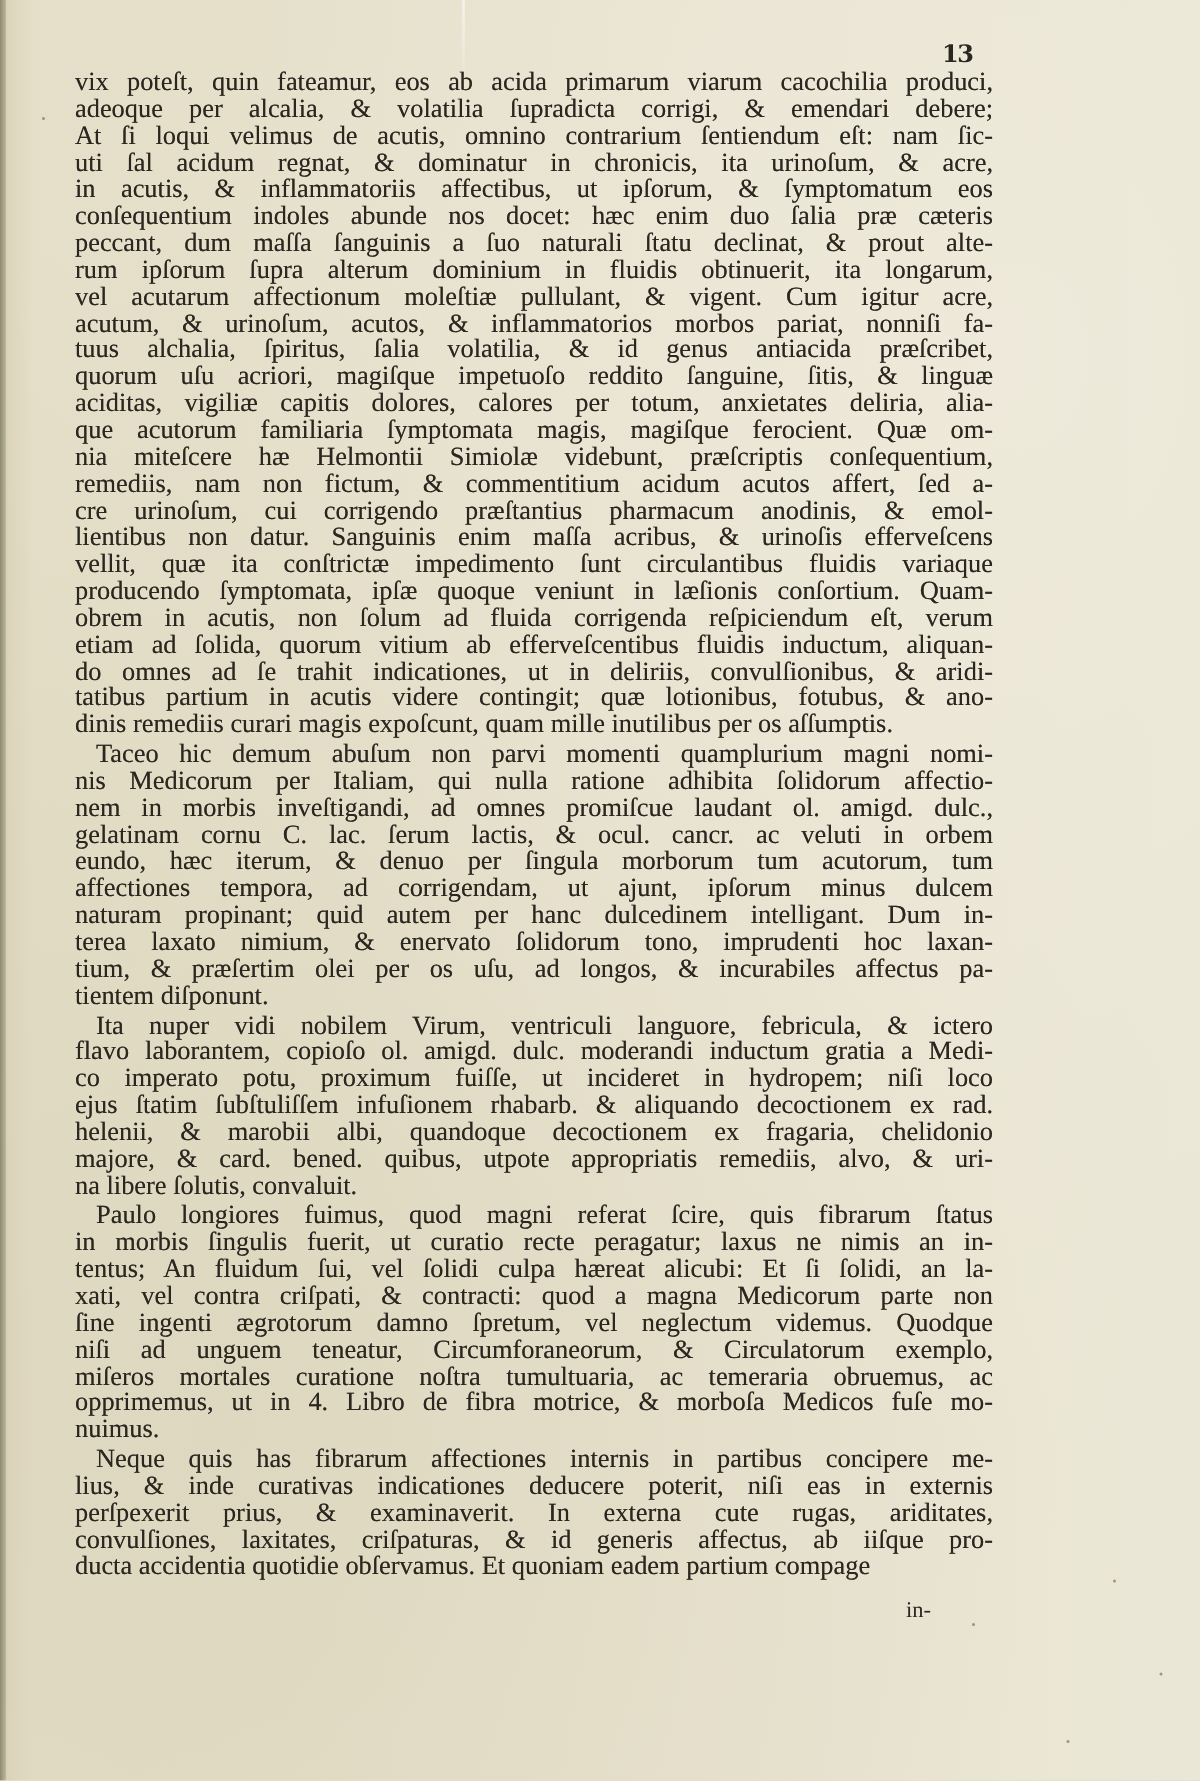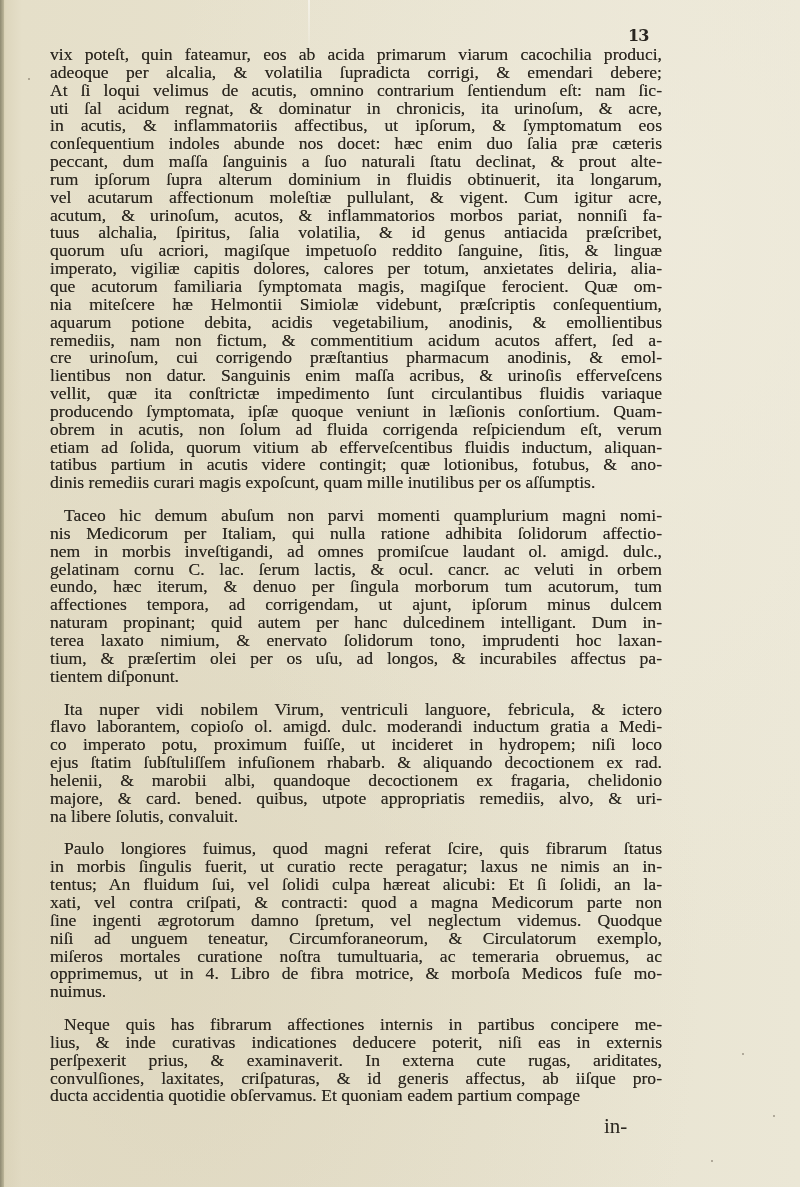--- a/index.html
+++ b/index.html
@@ -69,30 +69,29 @@
       white-space: nowrap;
       overflow: visible;
     }
     .para .line.last {
       text-align-last: left;
     }
     .para.indent .line.first {
       text-indent: 14px;
     }
     .para.gap {
-      margin-top: 15px;
+      margin-top: 2px;
     }
     .catchword {
       position: absolute;
       left: 604px;
       top: 1066px;
       font-family: "Liberation Serif", serif;
-      font-size: 21px;
+      font-size: 15px;
       color: #2b2720;
-      margin-top: 48px;
     }
     .speck {
       position: absolute;
       width: 2px; height: 2px;
       border-radius: 50%;
       background: rgba(80,70,55,0.5);
     }
   </style>
 </head>
 <body>
@@ -110,31 +109,31 @@
         <span class="line">At ſi loqui velimus de acutis, omnino contrarium ſentiendum eſt: nam ſic-</span>
         <span class="line">uti ſal acidum regnat, &amp; dominatur in chronicis, ita urinoſum, &amp; acre,</span>
         <span class="line">in acutis, &amp; inflammatoriis affectibus, ut ipſorum, &amp; ſymptomatum eos</span>
         <span class="line">conſequentium indoles abunde nos docet: hæc enim duo ſalia præ cæteris</span>
         <span class="line">peccant, dum maſſa ſanguinis a ſuo naturali ſtatu declinat, &amp; prout alte-</span>
         <span class="line">rum ipſorum ſupra alterum dominium in fluidis obtinuerit, ita longarum,</span>
         <span class="line">vel acutarum affectionum moleſtiæ pullulant, &amp; vigent. Cum igitur acre,</span>
         <span class="line">acutum, &amp; urinoſum, acutos, &amp; inflammatorios morbos pariat, nonniſi fa-</span>
         <span class="line">tuus alchalia, ſpiritus, ſalia volatilia, &amp; id genus antiacida præſcribet,</span>
         <span class="line">quorum uſu acriori, magiſque impetuoſo reddito ſanguine, ſitis, &amp; linguæ</span>
-        <span class="line">imperato, vigiliæ capitis dolores, calores per totum, anxietates deliria, alia-</span>
+        <span class="line">aciditas, vigiliæ capitis dolores, calores per totum, anxietates deliria, alia-</span>
         <span class="line">que acutorum familiaria ſymptomata magis, magiſque ferocient. Quæ om-</span>
         <span class="line">nia miteſcere hæ Helmontii Simiolæ videbunt, præſcriptis conſequentium,</span>
-        <span class="line">aquarum potione debita, acidis vegetabilium, anodinis, &amp; emollientibus</span>
         <span class="line">remediis, nam non fictum, &amp; commentitium acidum acutos affert, ſed a-</span>
         <span class="line">cre urinoſum, cui corrigendo præſtantius pharmacum anodinis, &amp; emol-</span>
         <span class="line">lientibus non datur. Sanguinis enim maſſa acribus, &amp; urinoſis effervеſcens</span>
         <span class="line">vellit, quæ ita conſtrictæ impedimento ſunt circulantibus fluidis variaque</span>
         <span class="line">producendo ſymptomata, ipſæ quoque veniunt in læſionis conſortium. Quam-</span>
         <span class="line">obrem in acutis, non ſolum ad fluida corrigenda reſpiciendum eſt, verum</span>
         <span class="line">etiam ad ſolida, quorum vitium ab effervеſcentibus fluidis inductum, aliquan-</span>
+        <span class="line">do omnes ad ſe trahit indicationes, ut in deliriis, convulſionibus, &amp; aridi-</span>
         <span class="line">tatibus partium in acutis videre contingit; quæ lotionibus, fotubus, &amp; ano-</span>
         <span class="line last">dinis remediis curari magis expoſcunt, quam mille inutilibus per os aſſumptis.</span>
       </div>
       <div class="para indent gap">
         <span class="line first">Taceo hic demum abuſum non parvi momenti quamplurium magni nomi-</span>
         <span class="line">nis Medicorum per Italiam, qui nulla ratione adhibita ſolidorum affectio-</span>
         <span class="line">nem in morbis inveſtigandi, ad omnes promiſcue laudant ol. amigd. dulc.,</span>
         <span class="line">gelatinam cornu C. lac. ſerum lactis, &amp; ocul. cancr. ac veluti in orbem</span>
         <span class="line">eundo, hæc iterum, &amp; denuo per ſingula morborum tum acutorum, tum</span>
         <span class="line">affectiones tempora, ad corrigendam, ut ajunt, ipſorum minus dulcem</span>

